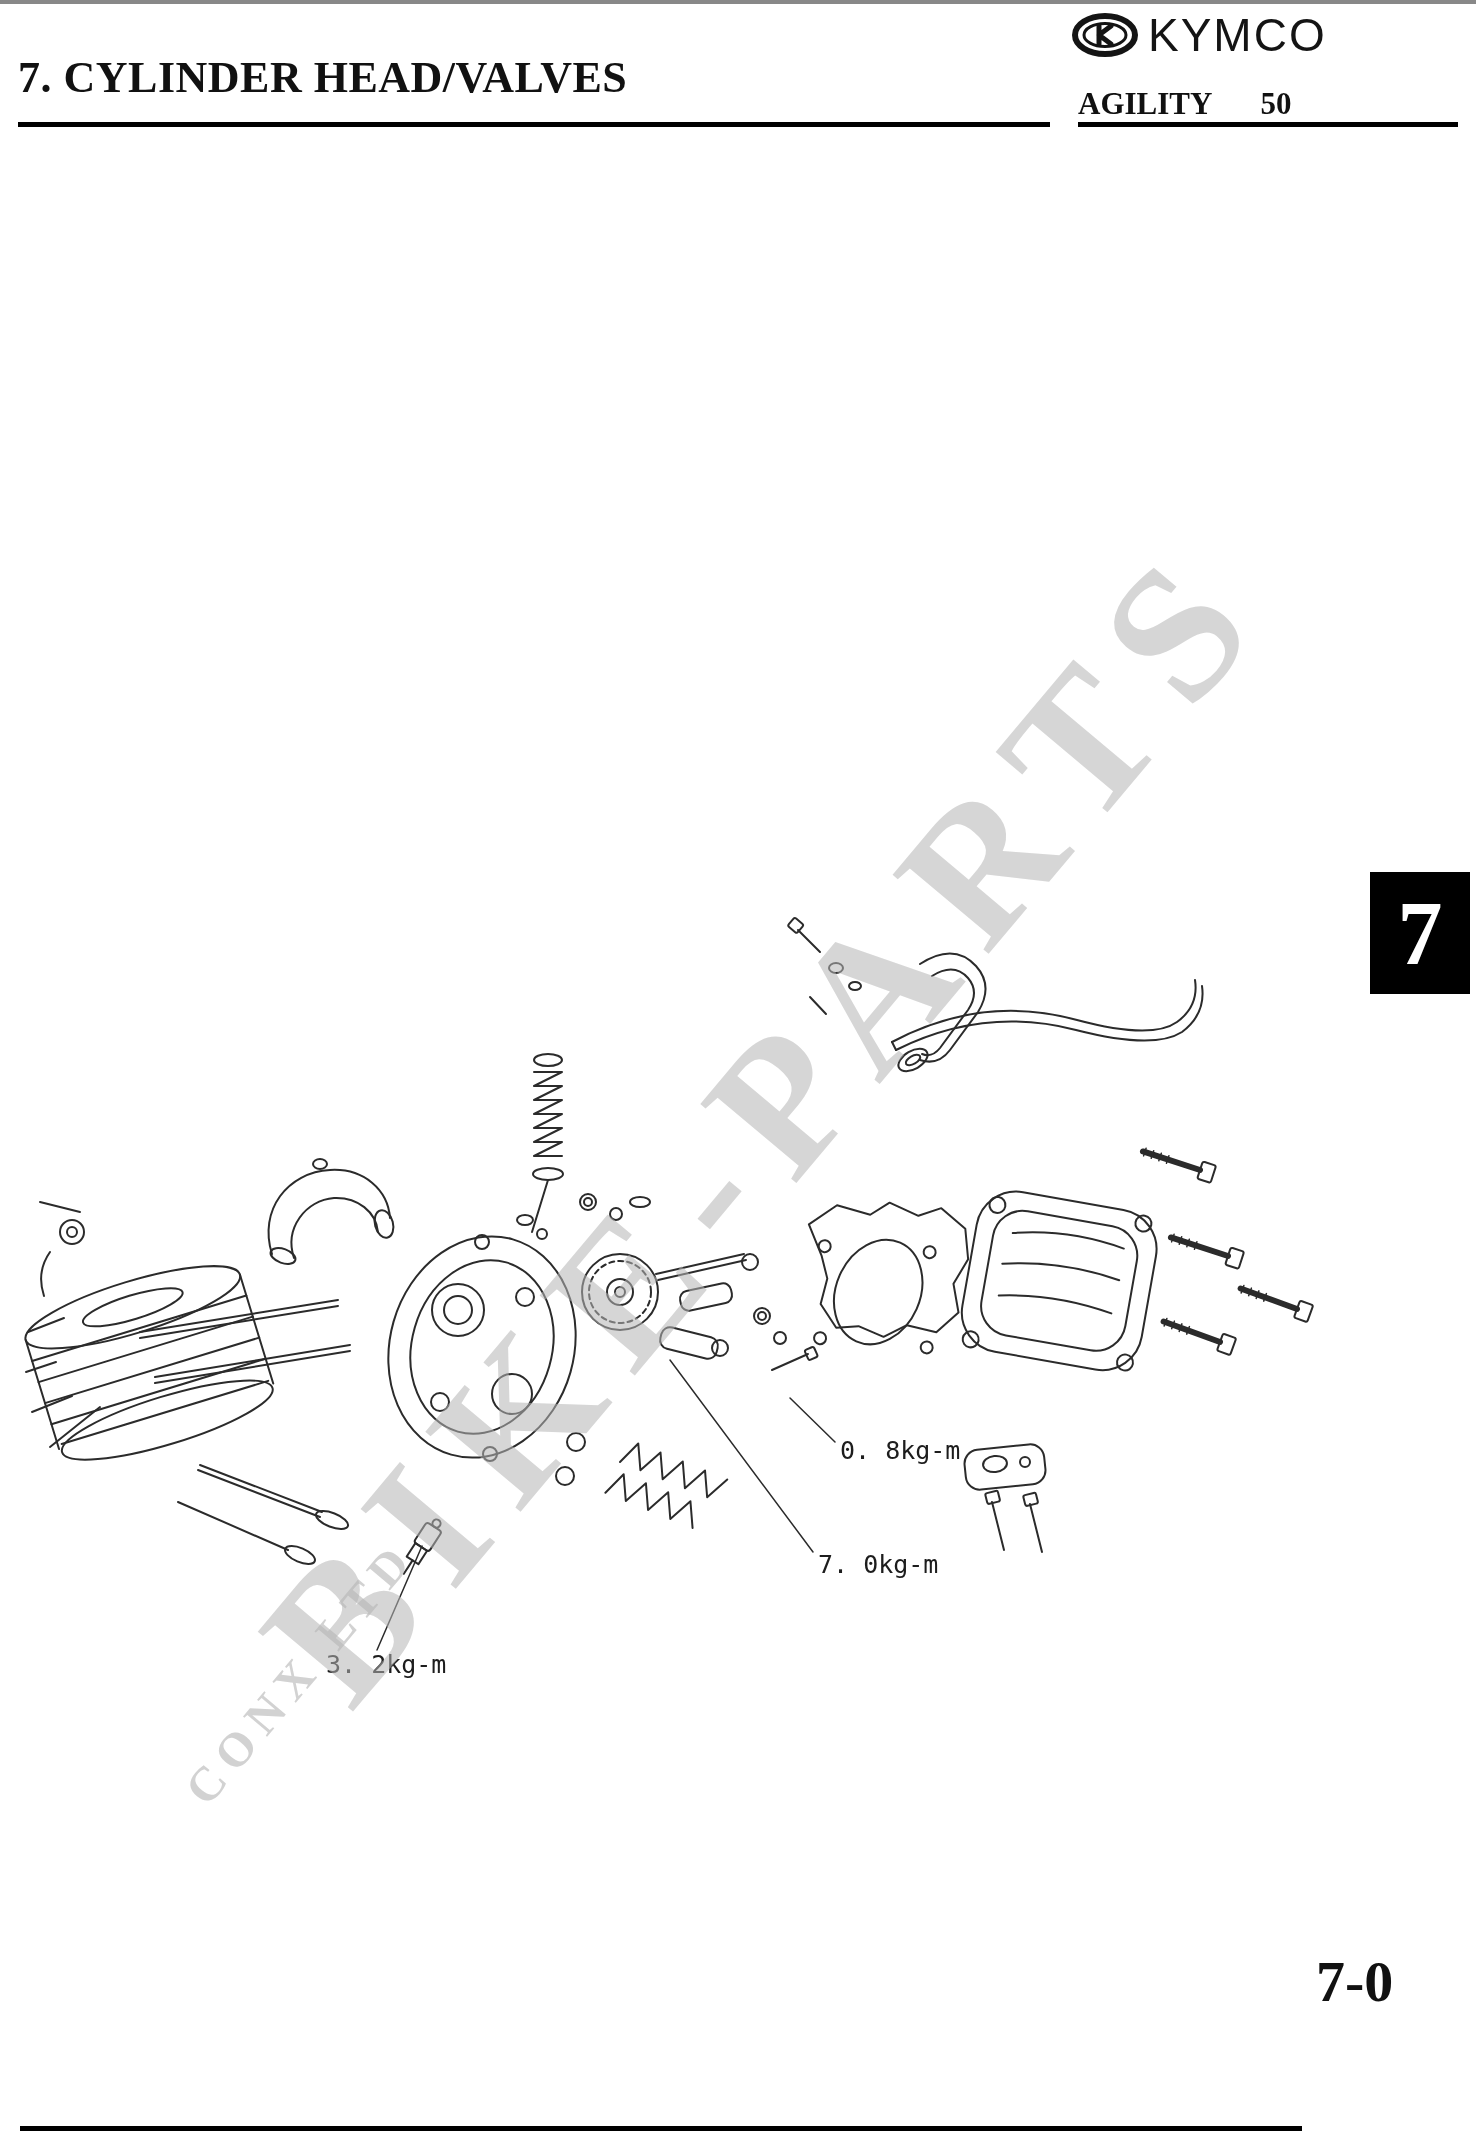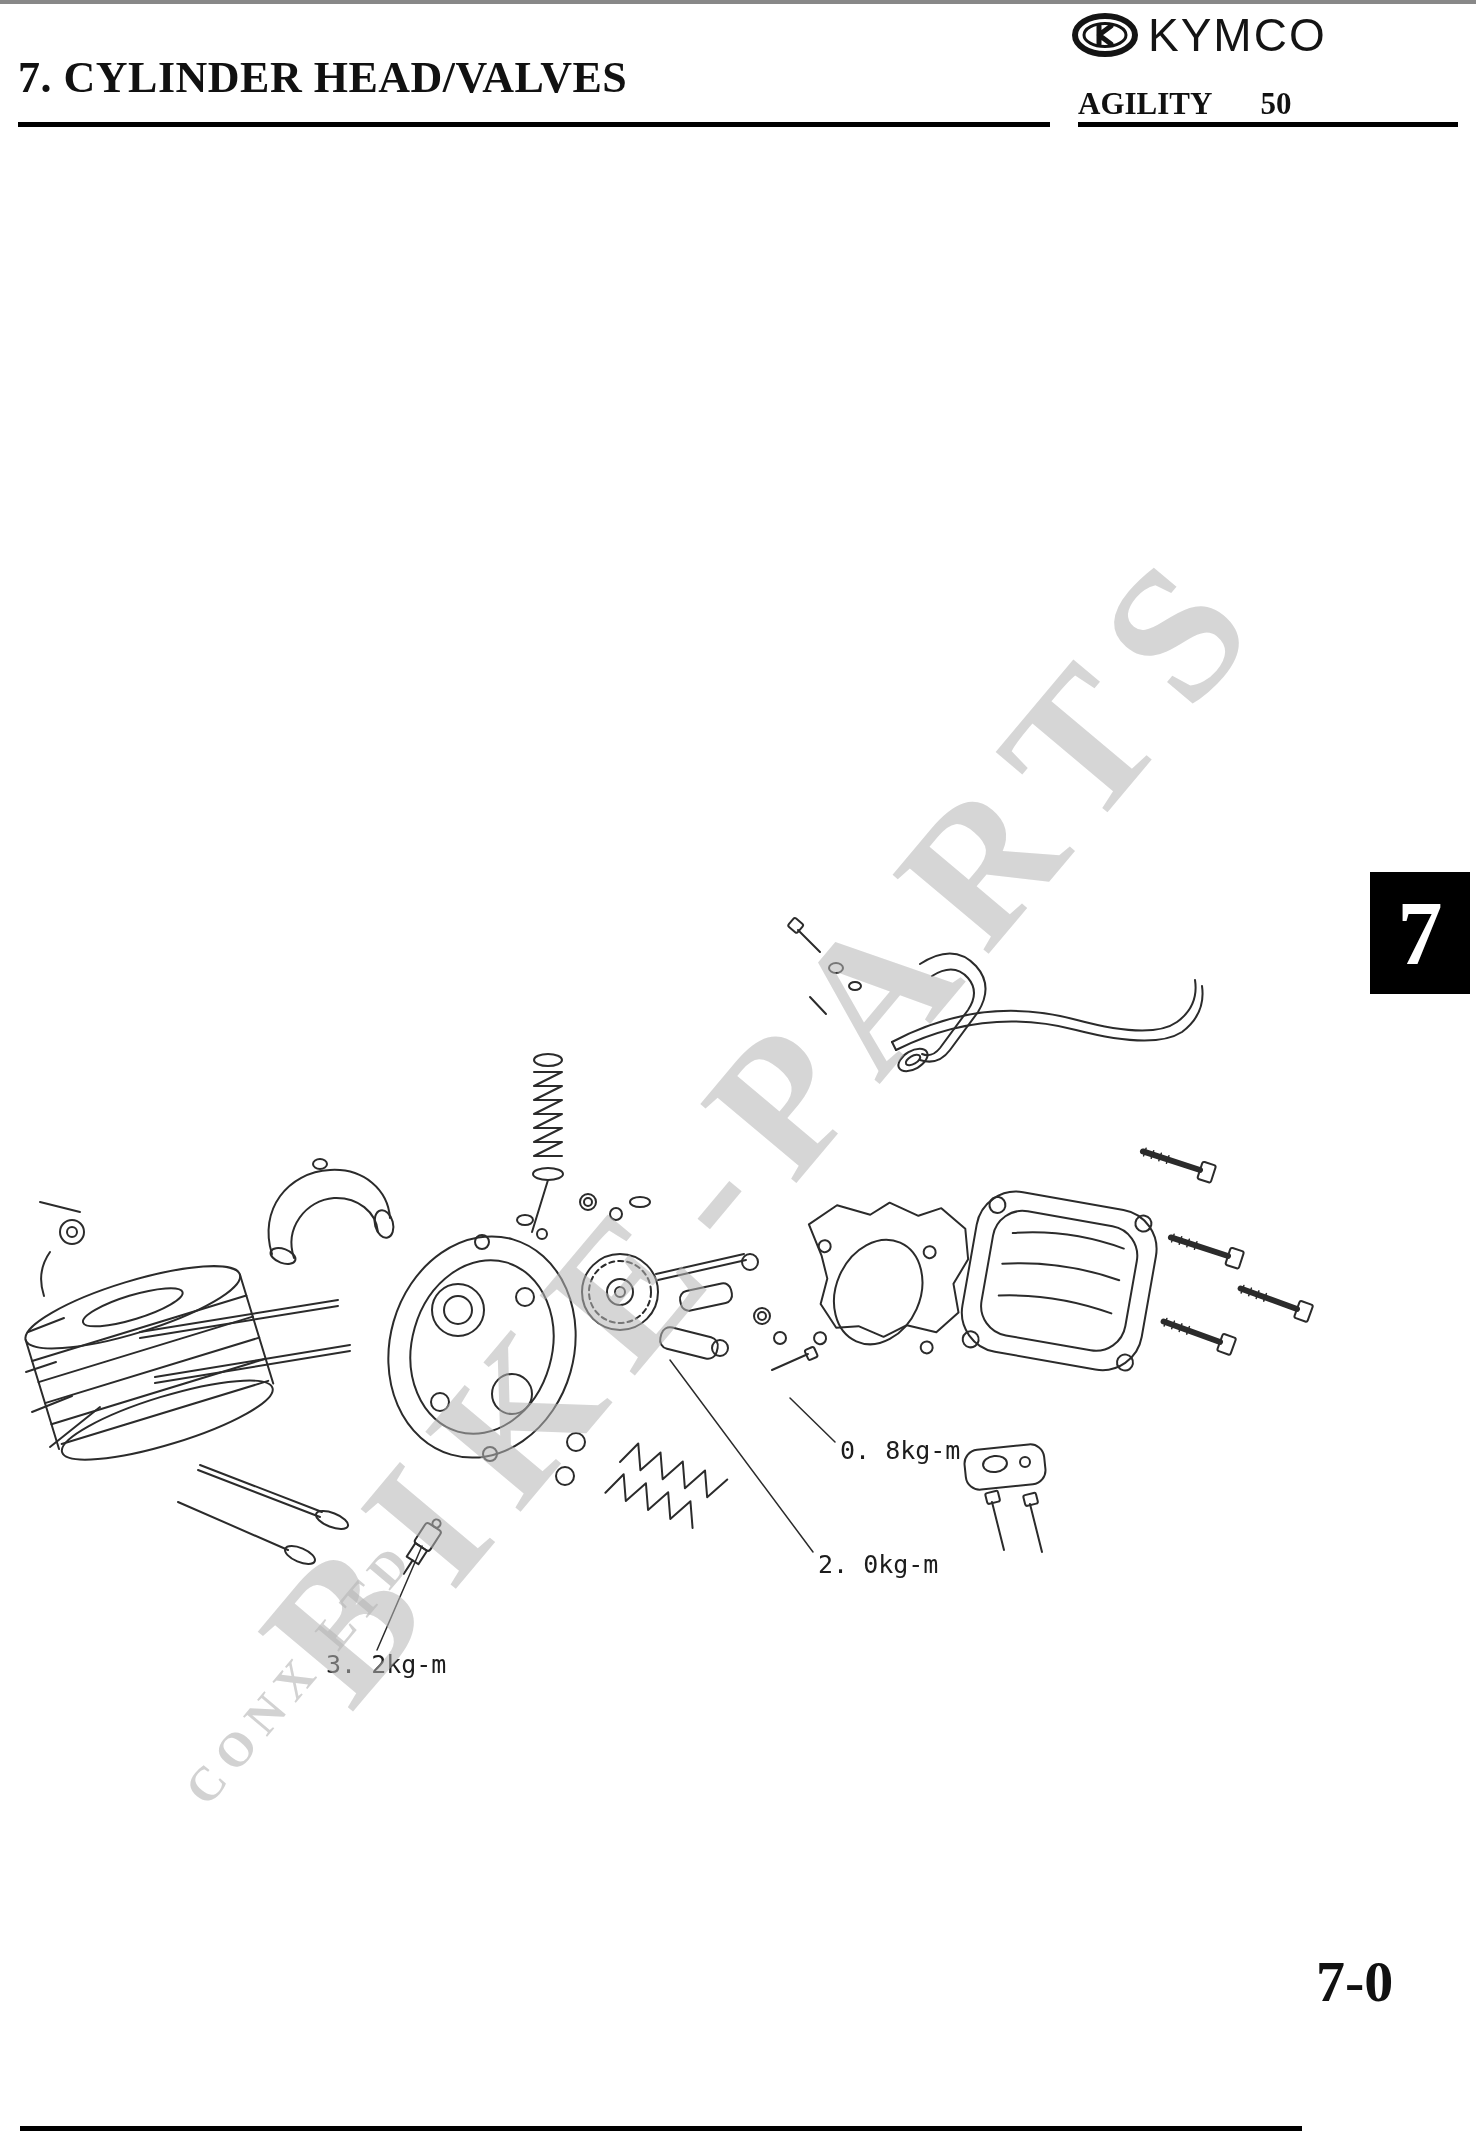--- a/index.html
+++ b/index.html
@@ -280,20 +280,20 @@
 
         <g stroke-width="1.5">
           <line x1="815" y1="540" x2="770" y2="496"></line>
           <line x1="793" y1="650" x2="650" y2="458"></line>
           <line x1="357" y1="748" x2="402" y2="644"></line>
         </g>
       </g>
     </svg>
 
     <div class="torque-label torque-0">0. 8kg-m</div>
-    <div class="torque-label torque-1">2. 0kg-m</div>
+    <div class="torque-label torque-1">7. 0kg-m</div>
     <div class="torque-label torque-2">3. 2kg-m</div>
   </div>
 
   <div class="footer-rule"></div>
   <div class="page-number">7-0</div>
 
 </div>
 
 </body></html>

